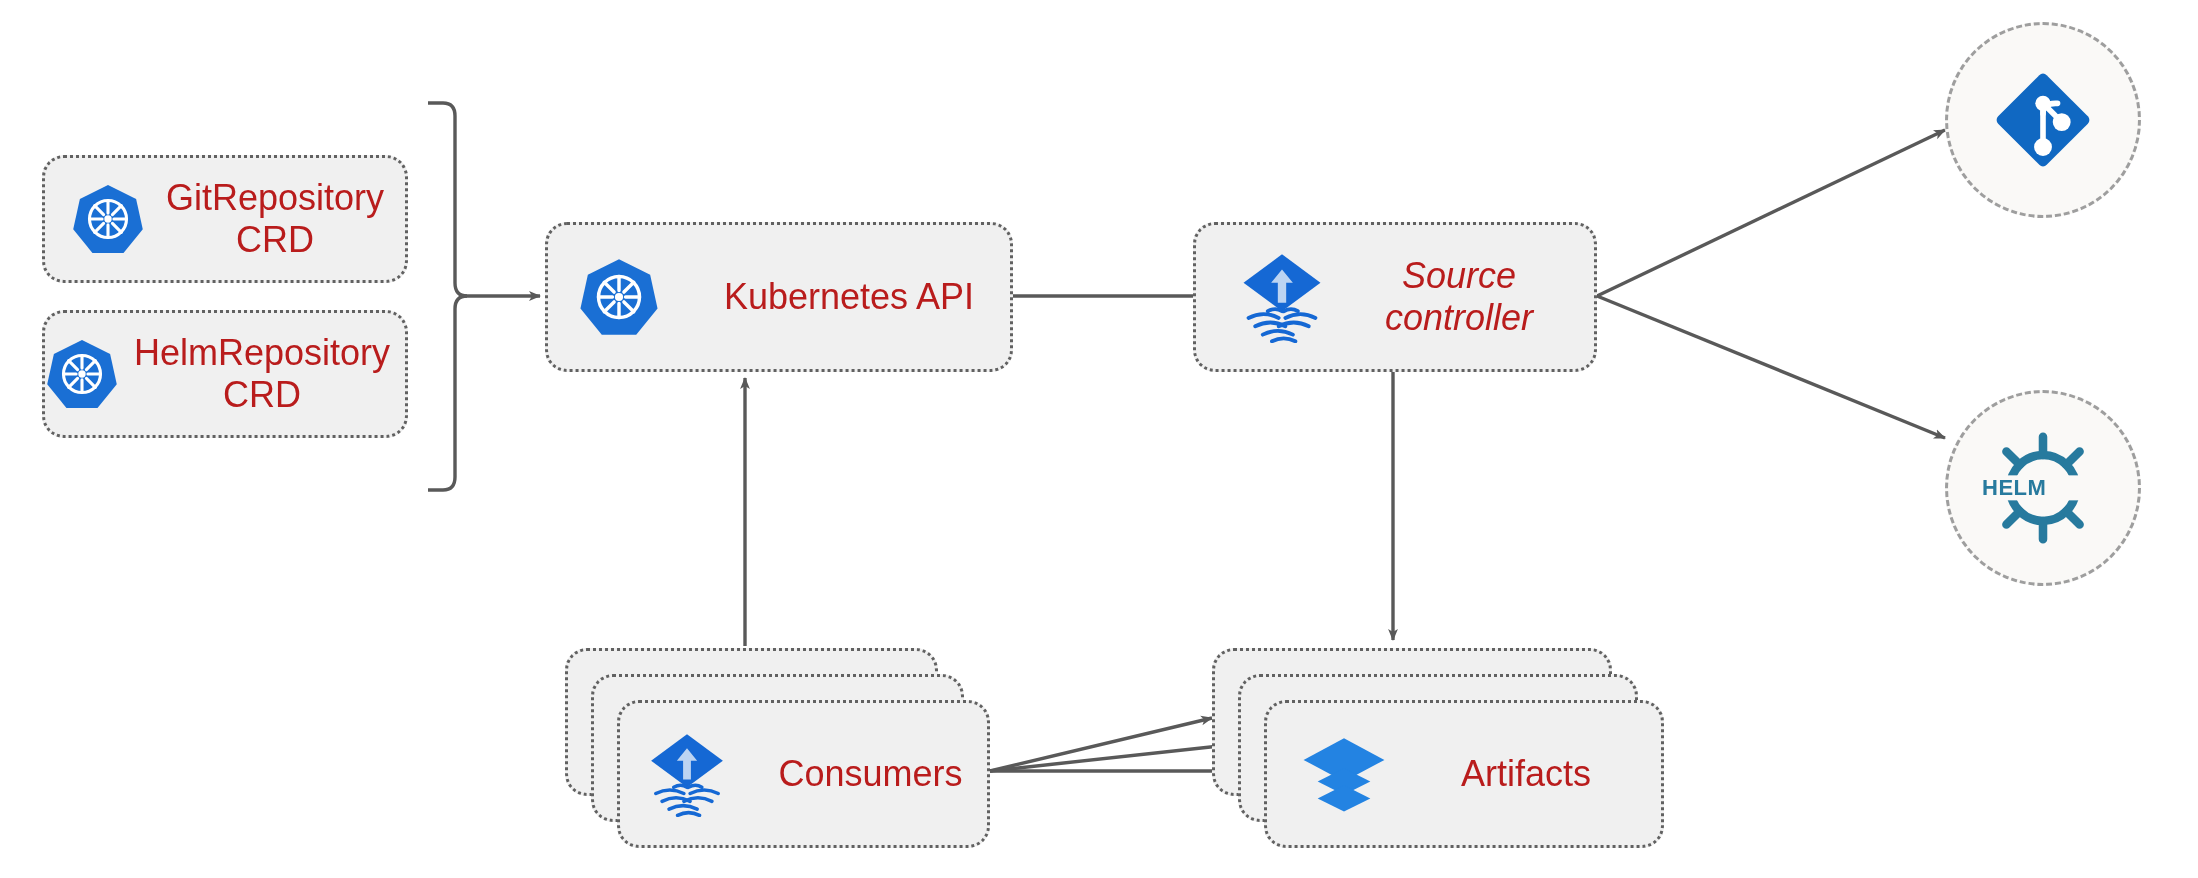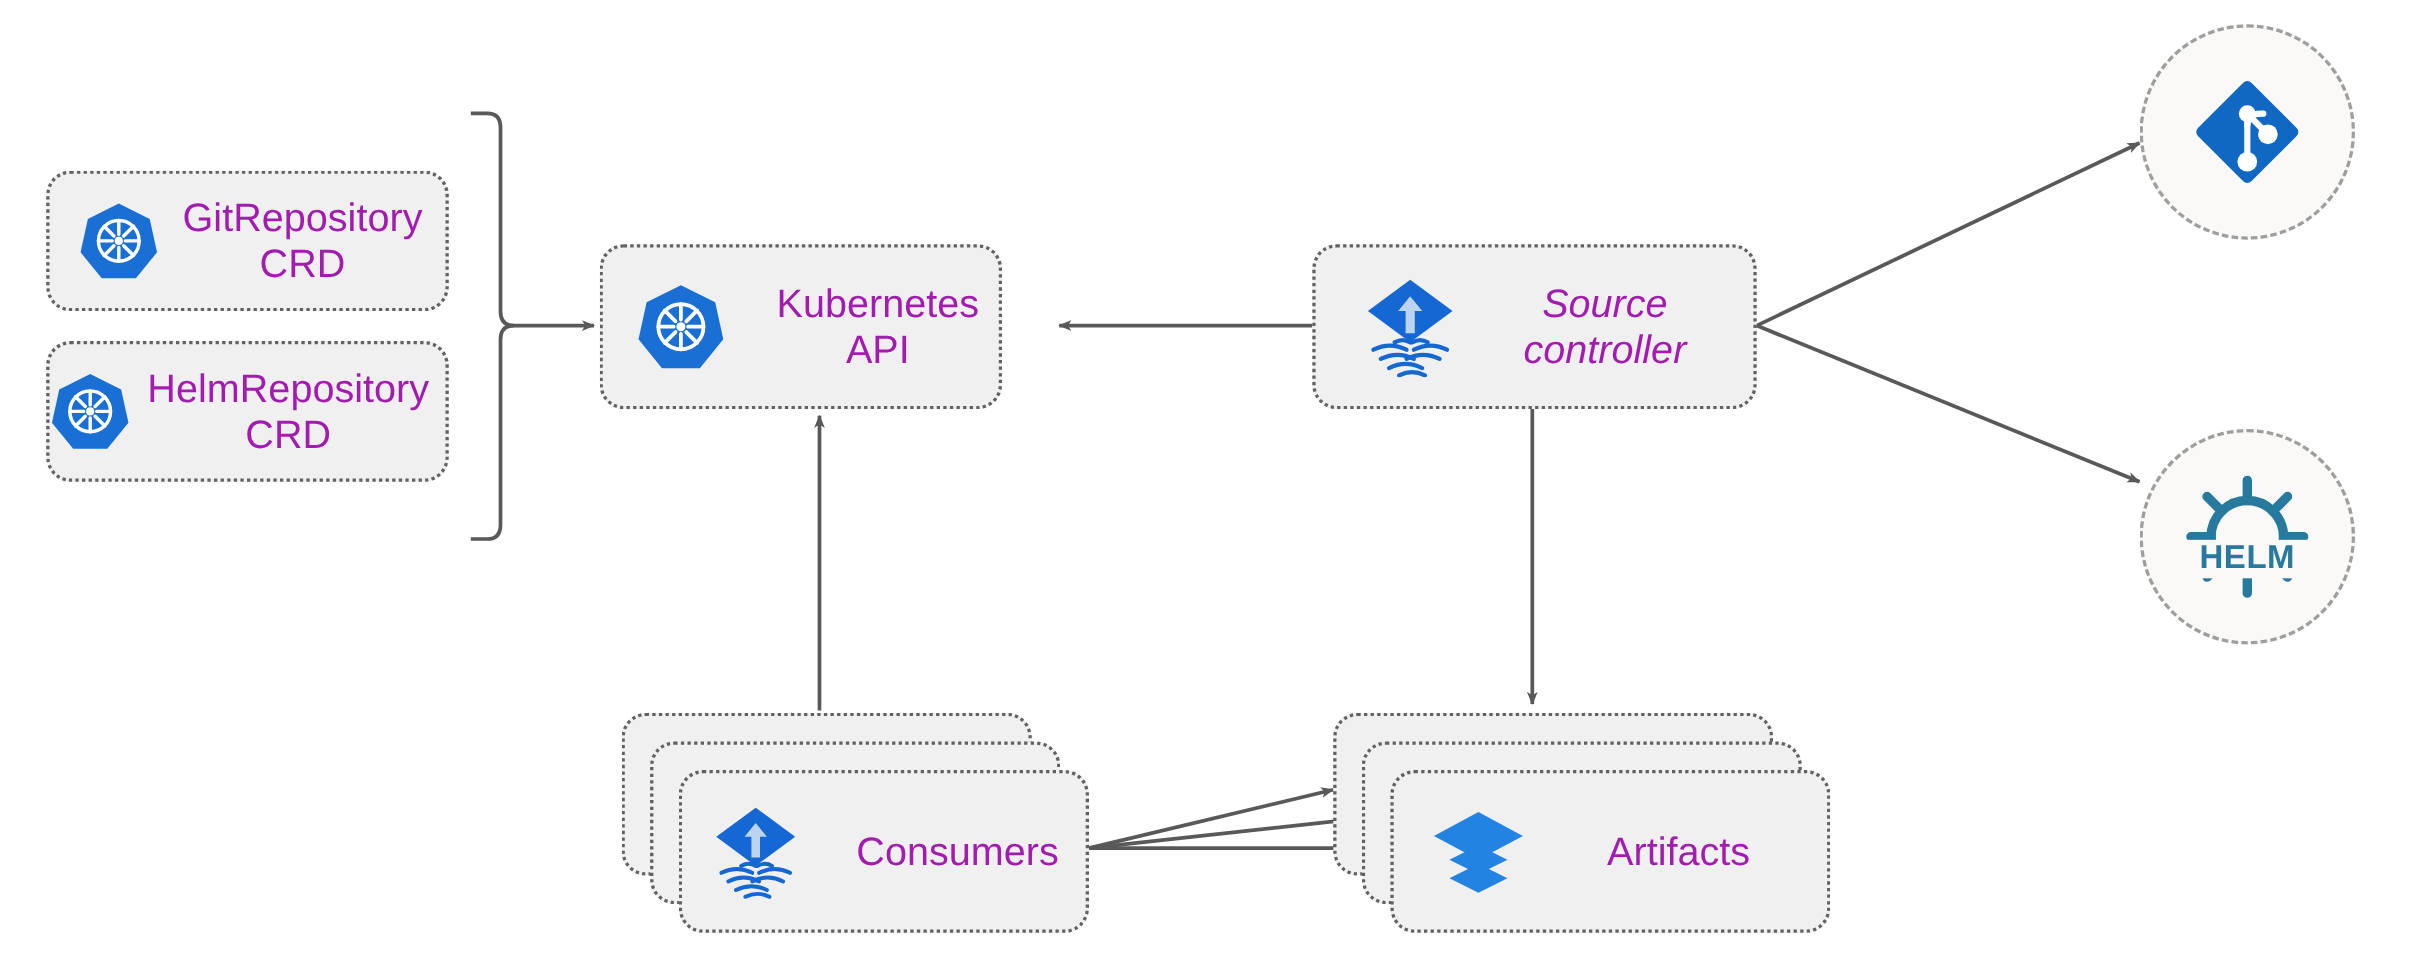--- a/index.html
+++ b/index.html
@@ -11,21 +11,21 @@
         border:3px dotted #616161;border-radius:22px;
         display:flex;align-items:center;}
   .node.plain{background:#f0f0f0;}
   .stack-card{position:absolute;box-sizing:border-box;background:#f0f0f0;
         border:3px dotted #616161;border-radius:22px;}
   .circ{position:absolute;box-sizing:border-box;background:#faf9f7;
         border:3px dashed #9e9e9e;border-radius:50%;
         display:flex;align-items:center;justify-content:center;}
 
   .ico{flex:0 0 auto;display:flex;align-items:center;justify-content:center;}
-  .lbl{color:#a21caf;font-size:36px;line-height:1.18;white-space:pre-line;}
+  .lbl{color:#b91c1c;font-size:36px;line-height:1.18;white-space:pre-line;}
   .lbl.ctr{text-align:center;}
 </style>
 </head>
 <body>
 
 <div id="stage">
 
   <svg class="edges" viewBox="0 0 2198 878">
     <defs>
       <marker id="ah" markerWidth="13" markerHeight="13" refX="11" refY="5.2" orient="auto" markerUnits="userSpaceOnUse">
@@ -81,21 +81,21 @@
           <path d="M50 25 L50 42 M50 58 L50 75 M25 50 L42 50 M58 50 L75 50
                    M32 32 L44 44 M56 56 L68 68 M68 32 L56 44 M44 56 L32 68"></path>
         </g>
         <circle cx="50" cy="50" r="5" fill="#ffffff"></circle>
       </svg>
     </span>
     <span class="lbl ctr" style="flex:1;">HelmRepository
 CRD</span>
   </div>
 
-  <div class="node" style="left:545px;top:222px;width:366px;height:150px;padding-left:30px;gap:28px;">
+  <div class="node" style="left:545px;top:222px;width:468px;height:150px;padding-left:30px;gap:28px;">
     <span class="ico">
       <svg width="82" height="82" viewBox="0 0 100 100">
         <path d="M50 4 L88 23 L97 64 L71 96 L29 96 L3 64 L12 23 Z" fill="#1a6fd4"></path>
         <g fill="none" stroke="#ffffff" stroke-width="4.2" stroke-linecap="round">
           <circle cx="50" cy="50" r="25"></circle>
           <path d="M50 25 L50 42 M50 58 L50 75 M25 50 L42 50 M58 50 L75 50
                    M32 32 L44 44 M56 56 L68 68 M68 32 L56 44 M44 56 L32 68"></path>
         </g>
         <circle cx="50" cy="50" r="5" fill="#ffffff"></circle>
       </svg>
@@ -143,22 +143,22 @@
   <div class="circ" style="left:1945px;top:390px;width:196px;height:196px;">
     <span class="ico" style="position:relative;width:122px;height:122px;">
       <svg width="122" height="122" viewBox="0 0 100 100" style="position:absolute;left:0;top:0;">
         <g stroke="#277a9e" stroke-width="7" fill="none" stroke-linecap="round">
           <circle cx="50" cy="50" r="27"></circle>
           <path d="M50 23 L50 8 M50 77 L50 92 M23 50 L8 50 M77 50 L92 50
                    M31 31 L20 20 M69 69 L80 80 M69 31 L80 20 M31 69 L20 80"></path>
         </g>
       </svg>
       <span style="position:absolute;left:0;right:0;top:50%;transform:translateY(-50%);
-                   text-align:center;color:#277a9e;font-weight:bold;font-size:30px;
-                   letter-spacing:0.5px;background:#faf9f7;line-height:1.15;margin-top:20px;">HELM</span>
+                   text-align:left;color:#277a9e;font-weight:bold;font-size:22px;
+                   letter-spacing:0.5px;background:#faf9f7;line-height:1.15;">HELM</span>
     </span>
   </div>
 
   <div style="position:absolute;left:565px;top:648px;width:425px;height:200px;">
     <div class="stack-card" style="left:0;top:0;width:373px;height:148px;"></div>
     <div class="stack-card" style="left:26px;top:26px;width:373px;height:148px;"></div>
     <div class="node plain" style="left:52px;top:52px;width:373px;height:148px;padding-left:28px;gap:28px;">
       <span class="ico">
         <svg width="78" height="86" viewBox="0 0 100 110">
           <path d="M50 4 L96 38 L50 72 L4 38 Z" fill="#1568d4"></path>

